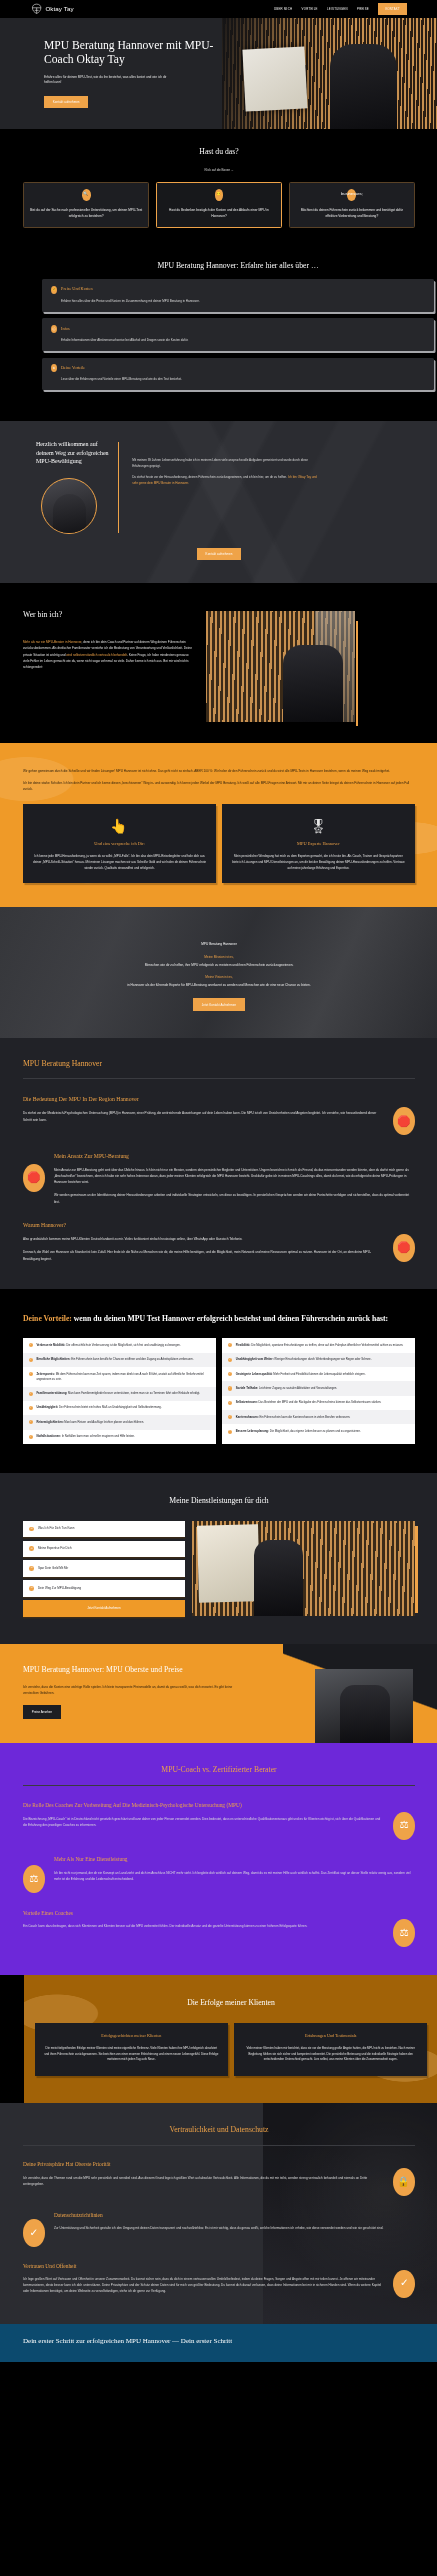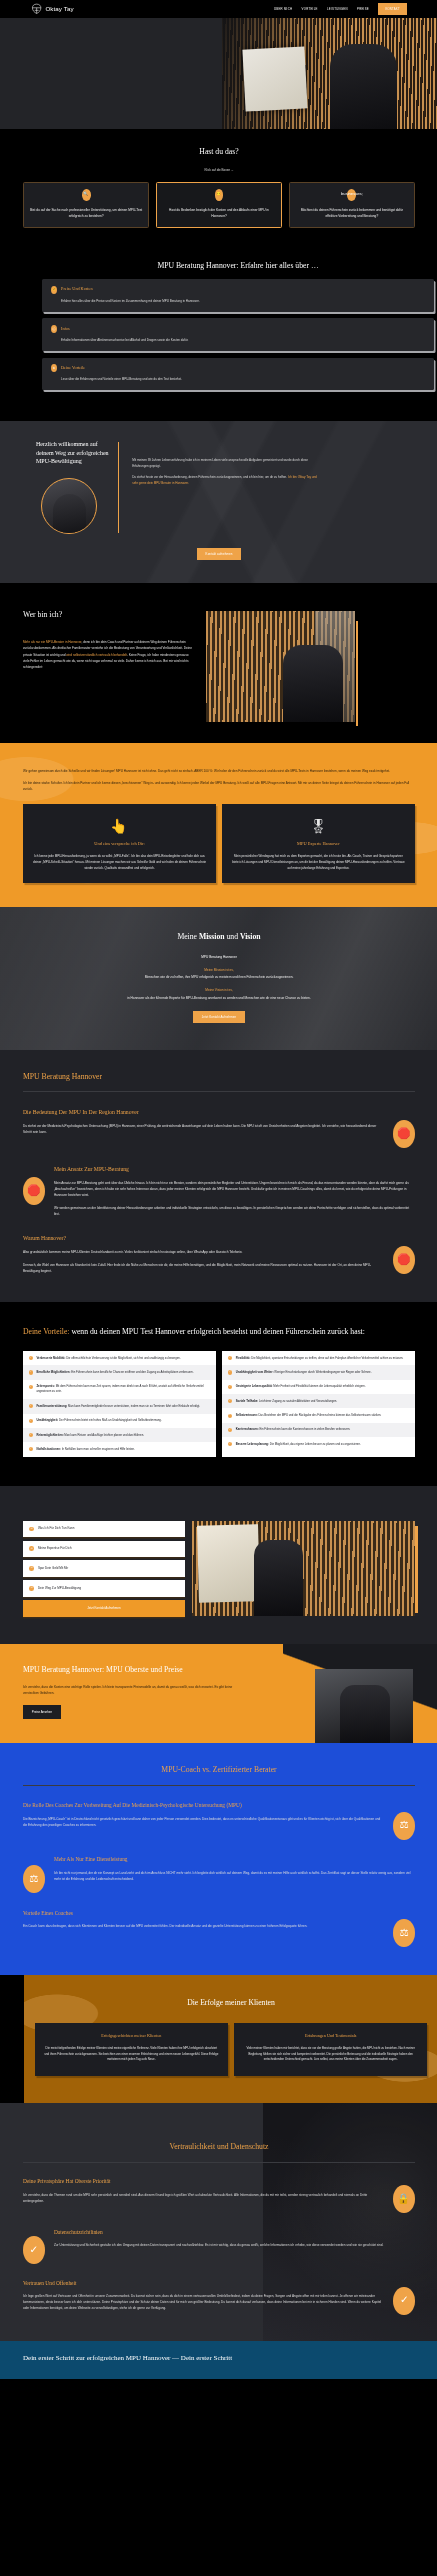--- a/index.html
+++ b/index.html
@@ -191,21 +191,21 @@
   .art-txt h3 { color:#efa348; font-size: 5.7px; font-weight: normal; line-height:1.32; }
   .art-txt p { font-size: 3.1px; color:#e0e0e0; margin-top: 6.7px; line-height: 2.0; }
   .art-ico {
     width: 21.6px; height: 28px; border-radius: 50%; background:#efa348; flex:none;
     display:flex; align-items:center; justify-content:center; font-size: 10.8px; color:#fff;
     margin-top: 11.3px;
   }
 
   
   .vorteile { background:#000; padding: 25px 0 29px; position: relative; overflow: hidden; }
-  .vorteile h2 { font-size: 7.7px; font-weight: normal; line-height:1.35; }
+  .vorteile h2 { font-size: 7.7px; font-weight: bold; line-height:1.35; }
   .vcols { display:flex; gap: 6.7px; margin-top: 13.4px; }
   .vcol { flex:1; background:#fff; color:#23242a; }
   .vrow { display:flex; gap:3.6px; padding: 4.6px 5.7px; align-items: flex-start; }
   .vrow:nth-child(even){ background:#f1f1f3; }
   .vchk { width:4.1px; height:4.1px; border-radius:50%; background:#efa348; flex:none; margin-top:0.5px;
           display:flex; align-items:center; justify-content:center; color:#fff; font-size:2.6px; }
   .vrow span.t { font-size: 2.8px; line-height: 1.85; }
   .vrow b { font-weight: bold; }
 
   
@@ -252,21 +252,21 @@
   .kosten-photo {
     position:absolute; right: 25px; top: 25px; width: 98px; height: 77px; z-index: 3;
     background: linear-gradient(165deg,#55575c,#131316);
   }
   .kosten-photo::after{
     content:""; position:absolute; left:25px; bottom:0; width:50px; height:61px;
     background:linear-gradient(175deg,#2d2d32,#0b0b0e); border-radius:14.4px 14.4px 0 0;
   }
 
   
-  .zert { background:#1d4ed8; padding: 21.6px 0 28px; position:relative; overflow:hidden; }
+  .zert { background:#6d28d9; padding: 21.6px 0 28px; position:relative; overflow:hidden; }
   .zert h2 { color:#efa348; font-size:7.7px; text-align:center; font-weight:normal; }
   .zert-rule { height:0.5px; background:#3a3b40; margin-top: 8.2px; }
   .zblock { display:flex; gap:9.3px; margin-top: 16.5px; align-items: flex-start; }
   .zblock.rev { flex-direction: row-reverse; }
   .zblock h3 { color:#efa348; font-size: 5.4px; font-weight: normal; line-height:1.35; }
   .zblock p { font-size: 3.1px; color:#dedede; margin-top: 6.2px; line-height: 2.0; }
   .zico { width:21.6px; height:28px; border-radius:50%; background:#efa348; flex:none;
           display:flex;align-items:center;justify-content:center;font-size:10.3px;color:#fff;margin-top:9.3px; }
 
   
@@ -285,21 +285,21 @@
 
   
   .vert { background:#2b2c31; padding: 21.6px 0 26px; position:relative; overflow:hidden; }
   .vert::after{
     content:""; position:absolute; right:0; top:0; width:175px; height:100%;
     background: radial-gradient(circle at 70% 40%, rgba(255,255,255,.07), transparent 60%),
                 linear-gradient(200deg,#141418 30%, #26262c 100%);
     opacity:.9;
   }
   .vert-in { position:relative; z-index:2; }
-  .vert h2 { color:#efa348; font-size:7.7px; text-align:center; font-weight:normal;margin-top:17px; }
+  .vert h2 { color:#efa348; font-size:7.7px; text-align:center; font-weight:normal; }
   .vert-rule { height:0.5px; background:#3a3b40; margin-top: 8.2px; }
   .vblock { display:flex; gap:9.3px; margin-top: 15.5px; align-items:flex-start; }
   .vblock.rev { flex-direction: row-reverse; }
   .vblock h3 { color:#efa348; font-size:5.4px; font-weight:normal; line-height:1.35; }
   .vblock p { font-size:3.1px; color:#dedede; margin-top:6.2px; line-height:2.0; }
   .vbico { width:21.6px; height:28px; border-radius:50%; background:#efa348; flex:none;
            display:flex;align-items:center;justify-content:center;font-size:10.3px;color:#fff;margin-top:7.2px; }
 
   
   .footbar { background:#0c4a6e; padding: 13.4px 0 15.5px; }
@@ -323,20 +323,25 @@
     <a class="nav-link" href="#">ÜBER MICH</a>
     <a class="nav-link" href="#">VORTEILE</a>
     <a class="nav-link" href="#">LEISTUNGEN</a>
     <a class="nav-link" href="#">PREISE</a>
     <button class="nav-cta">Kontakt</button>
   </div>
 </div>
 
 <section class="hero">
   <div class="hero-img"></div>
+  <div class="hero-inner">
+    <h1 class="hero-h1 serif">MPU Beratung Hannover mit MPU-Coach Oktay Tay</h1>
+    <p class="hero-sub">Erfahre alles für deinen MPU-Test, wie du ihn bestehst, was alles kostet und wie ich dir helfen kann!</p>
+    <button class="btn-primary">Kontakt aufnehmen</button>
+  </div>
 </section>
 
 <section class="sec sec-black" style="padding:17.5px 0 20.6px;">
   <div class="wrap-wide">
     <h2 class="h2 serif">Hast du das?</h2>
     <p class="lbl-center" style="margin-top:11.3px;">Klick auf die Boxen ...</p>
     <div class="cards3">
       <div class="qcard">
         <div class="circ">🔍</div>
         <p>Bist du auf der Suche nach professioneller Unterstützung, um deinen MPU-Test erfolgreich zu bestehen?</p>
@@ -427,21 +432,20 @@
         <div class="scard-ico">🎖</div>
         <h3>MPU Experte Hannover</h3>
         <p>Mein persönlicher Werdegang hat mich zu dem Experten gemacht, der ich heute bin. Als Coach, Trainer und Gesprächspartner biete ich Lösungen und MPU Dienstleistungen an, um dir bei der Bewältigung deiner MPU-Herausforderungen zu helfen. Vertraue auf meine jahrelange Erfahrung und Expertise.</p>
       </div>
     </div>
   </div>
 </section>
 
 <section class="mission">
   <div class="wrap-wide">
-    <h2 class="serif"><span>Meine </span><b>Mission</b><span> und </span><b>Vision</b></h2>
     <div class="kicker">MPU Beratung Hannover</div>
     <div class="mline">Meine Mission ist es,</div>
     <div class="mbody">Menschen wie dir zu helfen, ihre MPU erfolgreich zu meistern und ihren Führerschein zurückzugewinnen.</div>
     <div class="mline">Meine Vision ist es,</div>
     <div class="mbody">in Hannover als der führende Experte für MPU-Beratung anerkannt zu werden und Menschen wie dir eine neue Chance zu bieten.</div>
     <div class="ctaw">
         <button class="btn-primary" style="margin-top:0;">Jetzt Kontakt Aufnehmen</button>
       </div>
   </div>
 </section>
@@ -543,20 +547,21 @@
             <span class="vchk">✓</span>
             <span class="t"><b>Bessere Lebensplanung:</b> Die Möglichkeit, das eigene Leben besser zu planen und zu organisieren.</span>
           </div>
         </div>
     </div>
   </div>
 </section>
 
 <section class="dienst">
   <div class="wrap-wide">
+    <h2 class="serif">Meine Dienstleistungen für dich</h2>
     <div class="dcols">
       <div class="dlist">
         <div class="drow">
             <span class="dchk">➜</span>
             <span>Was Ich Für Dich Tun Kann</span>
           </div>
         <div class="drow">
             <span class="dchk">➜</span>
             <span>Meine Expertise Für Dich</span>
           </div>

